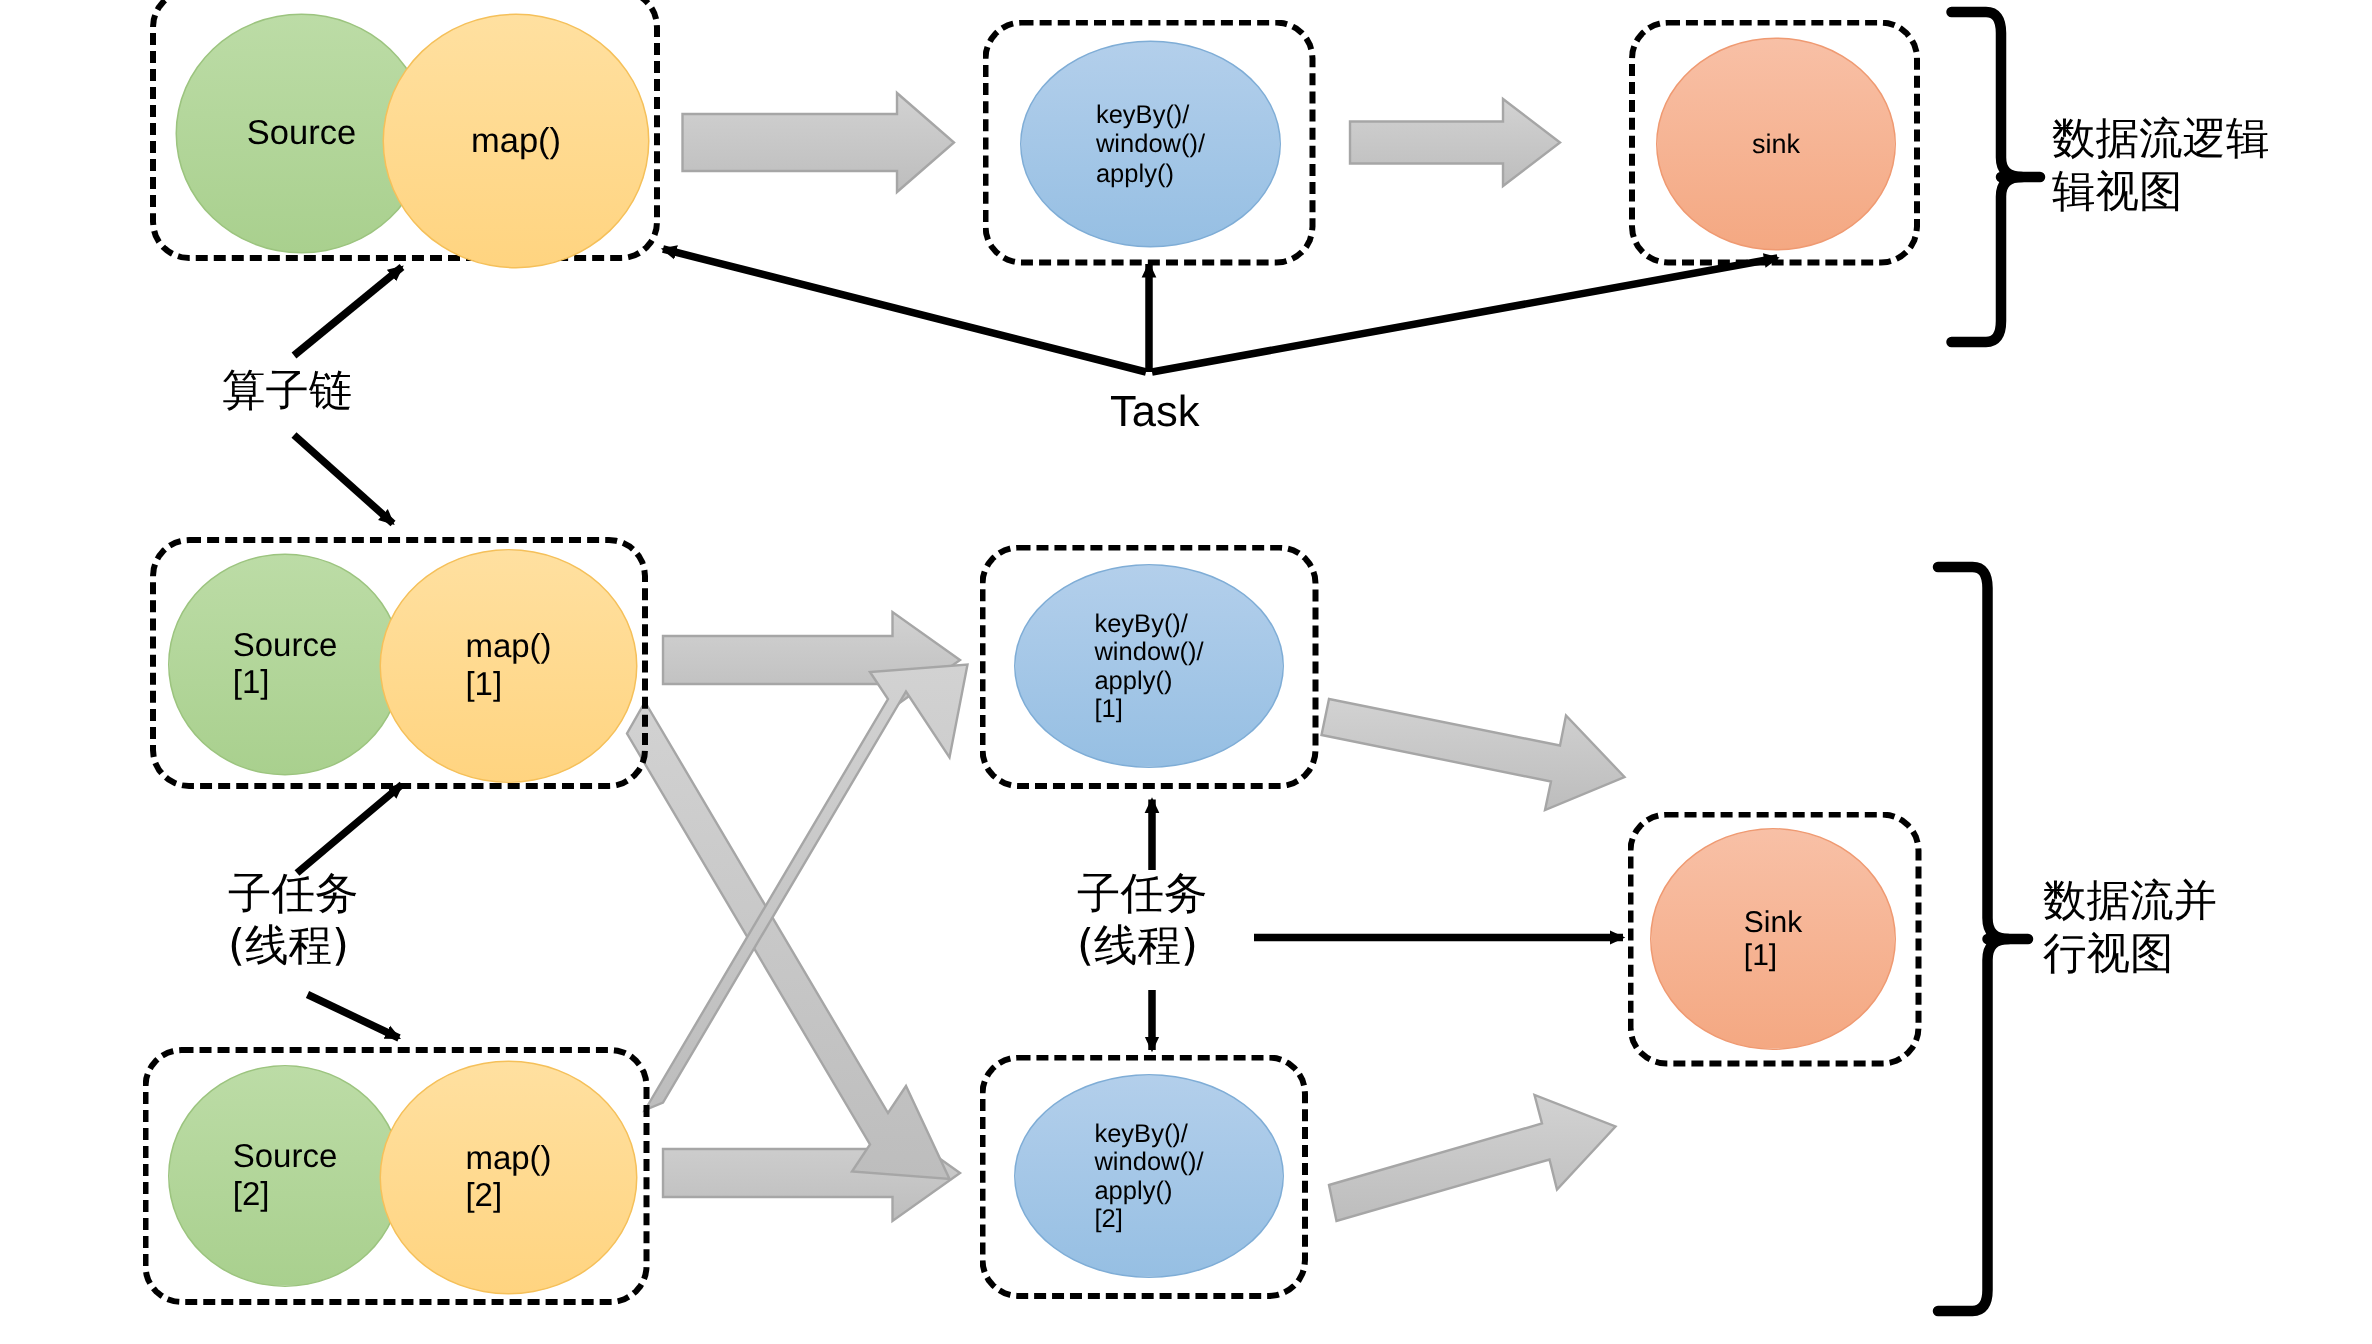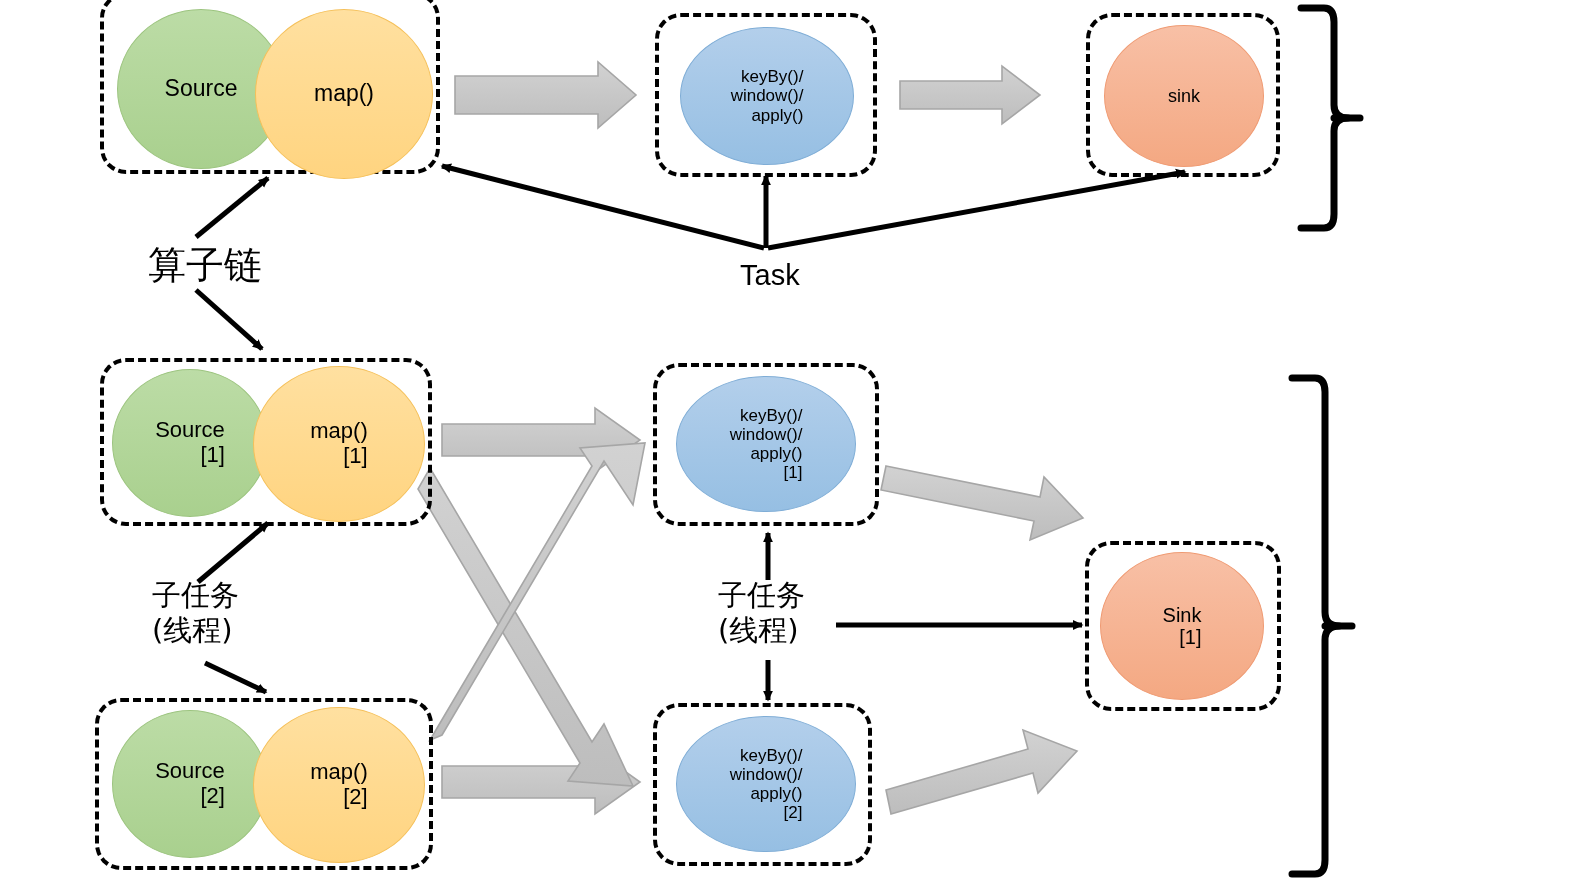--- a/index.html
+++ b/index.html
@@ -32,21 +32,21 @@
     background: transparent;
     box-sizing: border-box;
   }
   
   .node {
     position: absolute;
     border-radius: 50%;
     display: flex;
     align-items: center;
     justify-content: center;
-    text-align: right;
+    text-align: left;
     box-sizing: border-box;
     color: #000000;
     line-height: 1.12;
     white-space: pre-line;
   }
   .node-green {
     background: linear-gradient(180deg, #bcdca6 0%, #a9d08e 100%);
     border: 1px solid #9cc47f;
   }
   .node-yellow {
@@ -170,22 +170,24 @@
   <div class="node node-yellow" style="left:255px; top:9px; width:178px; height:170px; font-size:23px;">map()</div>
 
   <div class="task-box" style="left:655px; top:13px; width:222px; height:164px;"></div>
   <div class="node node-blue" style="left:680px; top:27px; width:174px; height:138px; font-size:17px;">keyBy()/
 window()/
 apply()</div>
 
   <div class="task-box" style="left:1086px; top:13px; width:194px; height:164px;"></div>
   <div class="node node-orange" style="left:1104px; top:25px; width:160px; height:142px; font-size:18px;">sink</div>
 
-
-  <div class="label cn" style="left:148px; top:243px; font-size:38px;">算子链</div>
+  <div class="label cn" style="left:1368px; top:75px; width:200px; font-size:29px;">数据流逻辑
+辑视图</div>
+
+  <div class="label cn" style="left:148px; top:243px; font-size:29px;">算子链</div>
 
   <div class="label" style="left:740px; top:258px; font-size:29px;">Task</div>
 
   <div class="task-box" style="left:100px; top:358px; width:332px; height:168px;"></div>
   <div class="node node-green" style="left:112px; top:369px; width:156px; height:148px; font-size:22px;">Source
 [1]</div>
   <div class="node node-yellow" style="left:253px; top:366px; width:172px; height:156px; font-size:22px;">map()
 [1]</div>
 
   <div class="task-box" style="left:95px; top:698px; width:338px; height:172px;"></div>
@@ -209,14 +211,16 @@
   <div class="task-box" style="left:1085px; top:541px; width:196px; height:170px;"></div>
   <div class="node node-orange" style="left:1100px; top:552px; width:164px; height:148px; font-size:20px;">Sink
 [1]</div>
 
   <div class="label cn" style="left:152px; top:578px; font-size:29px;">子任务
 (线程)</div>
 
   <div class="label cn" style="left:718px; top:578px; font-size:29px;">子任务
 (线程)</div>
 
+  <div class="label cn" style="left:1362px; top:583px; width:210px; font-size:29px;">数据流并
+行视图</div>
 
 </div>
 
 </body></html>

